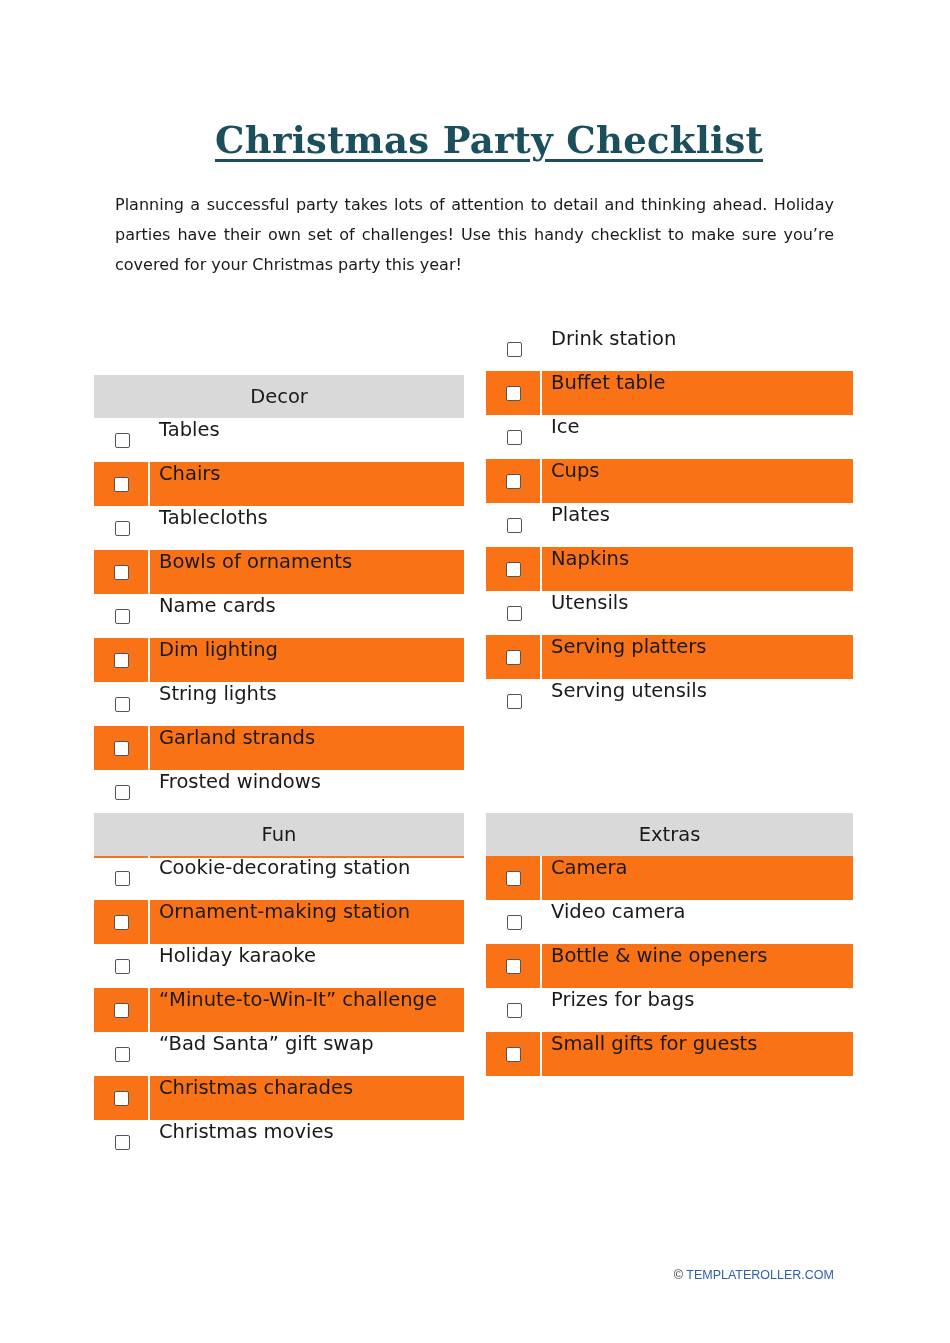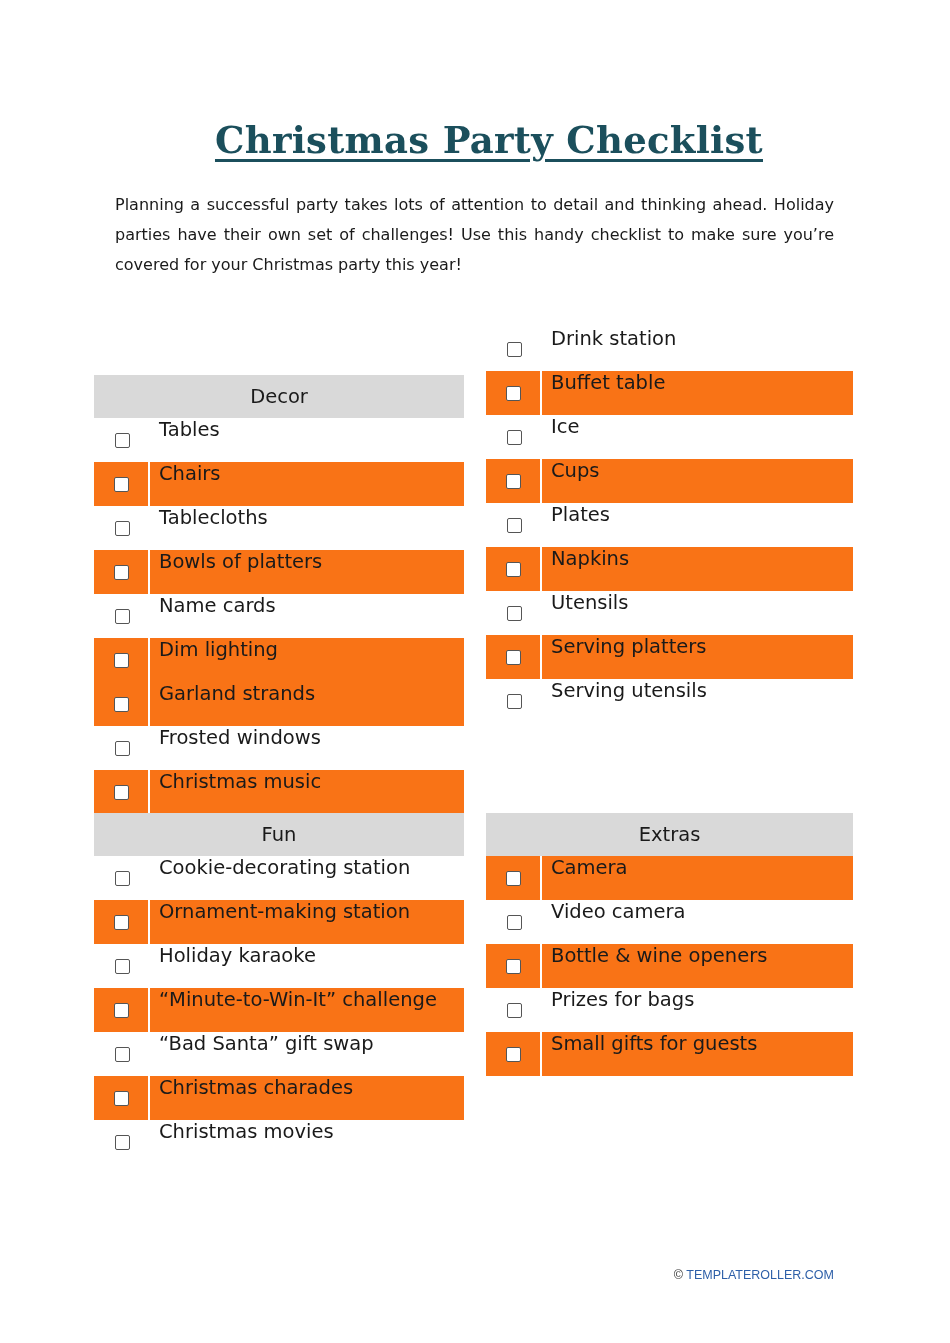--- a/index.html
+++ b/index.html
@@ -57,33 +57,39 @@
     <div class="row">
       <div class="cb-cell">
         <div class="cb"></div>
       </div>
       <span class="label">Tablecloths</span>
     </div>
     <div class="row shaded">
       <div class="cb-cell">
         <div class="cb"></div>
       </div>
-      <span class="label">Bowls of platters</span>
+      <span class="label">Bowls of ornaments</span>
     </div>
     <div class="row">
       <div class="cb-cell">
         <div class="cb"></div>
       </div>
       <span class="label">Name cards</span>
     </div>
     <div class="row shaded">
       <div class="cb-cell">
         <div class="cb"></div>
       </div>
       <span class="label">Dim lighting</span>
+    </div>
+    <div class="row">
+      <div class="cb-cell">
+        <div class="cb"></div>
+      </div>
+      <span class="label">String lights</span>
     </div>
     <div class="row shaded">
       <div class="cb-cell">
         <div class="cb"></div>
       </div>
       <span class="label">Garland strands</span>
     </div>
     <div class="row">
       <div class="cb-cell">
         <div class="cb"></div>

